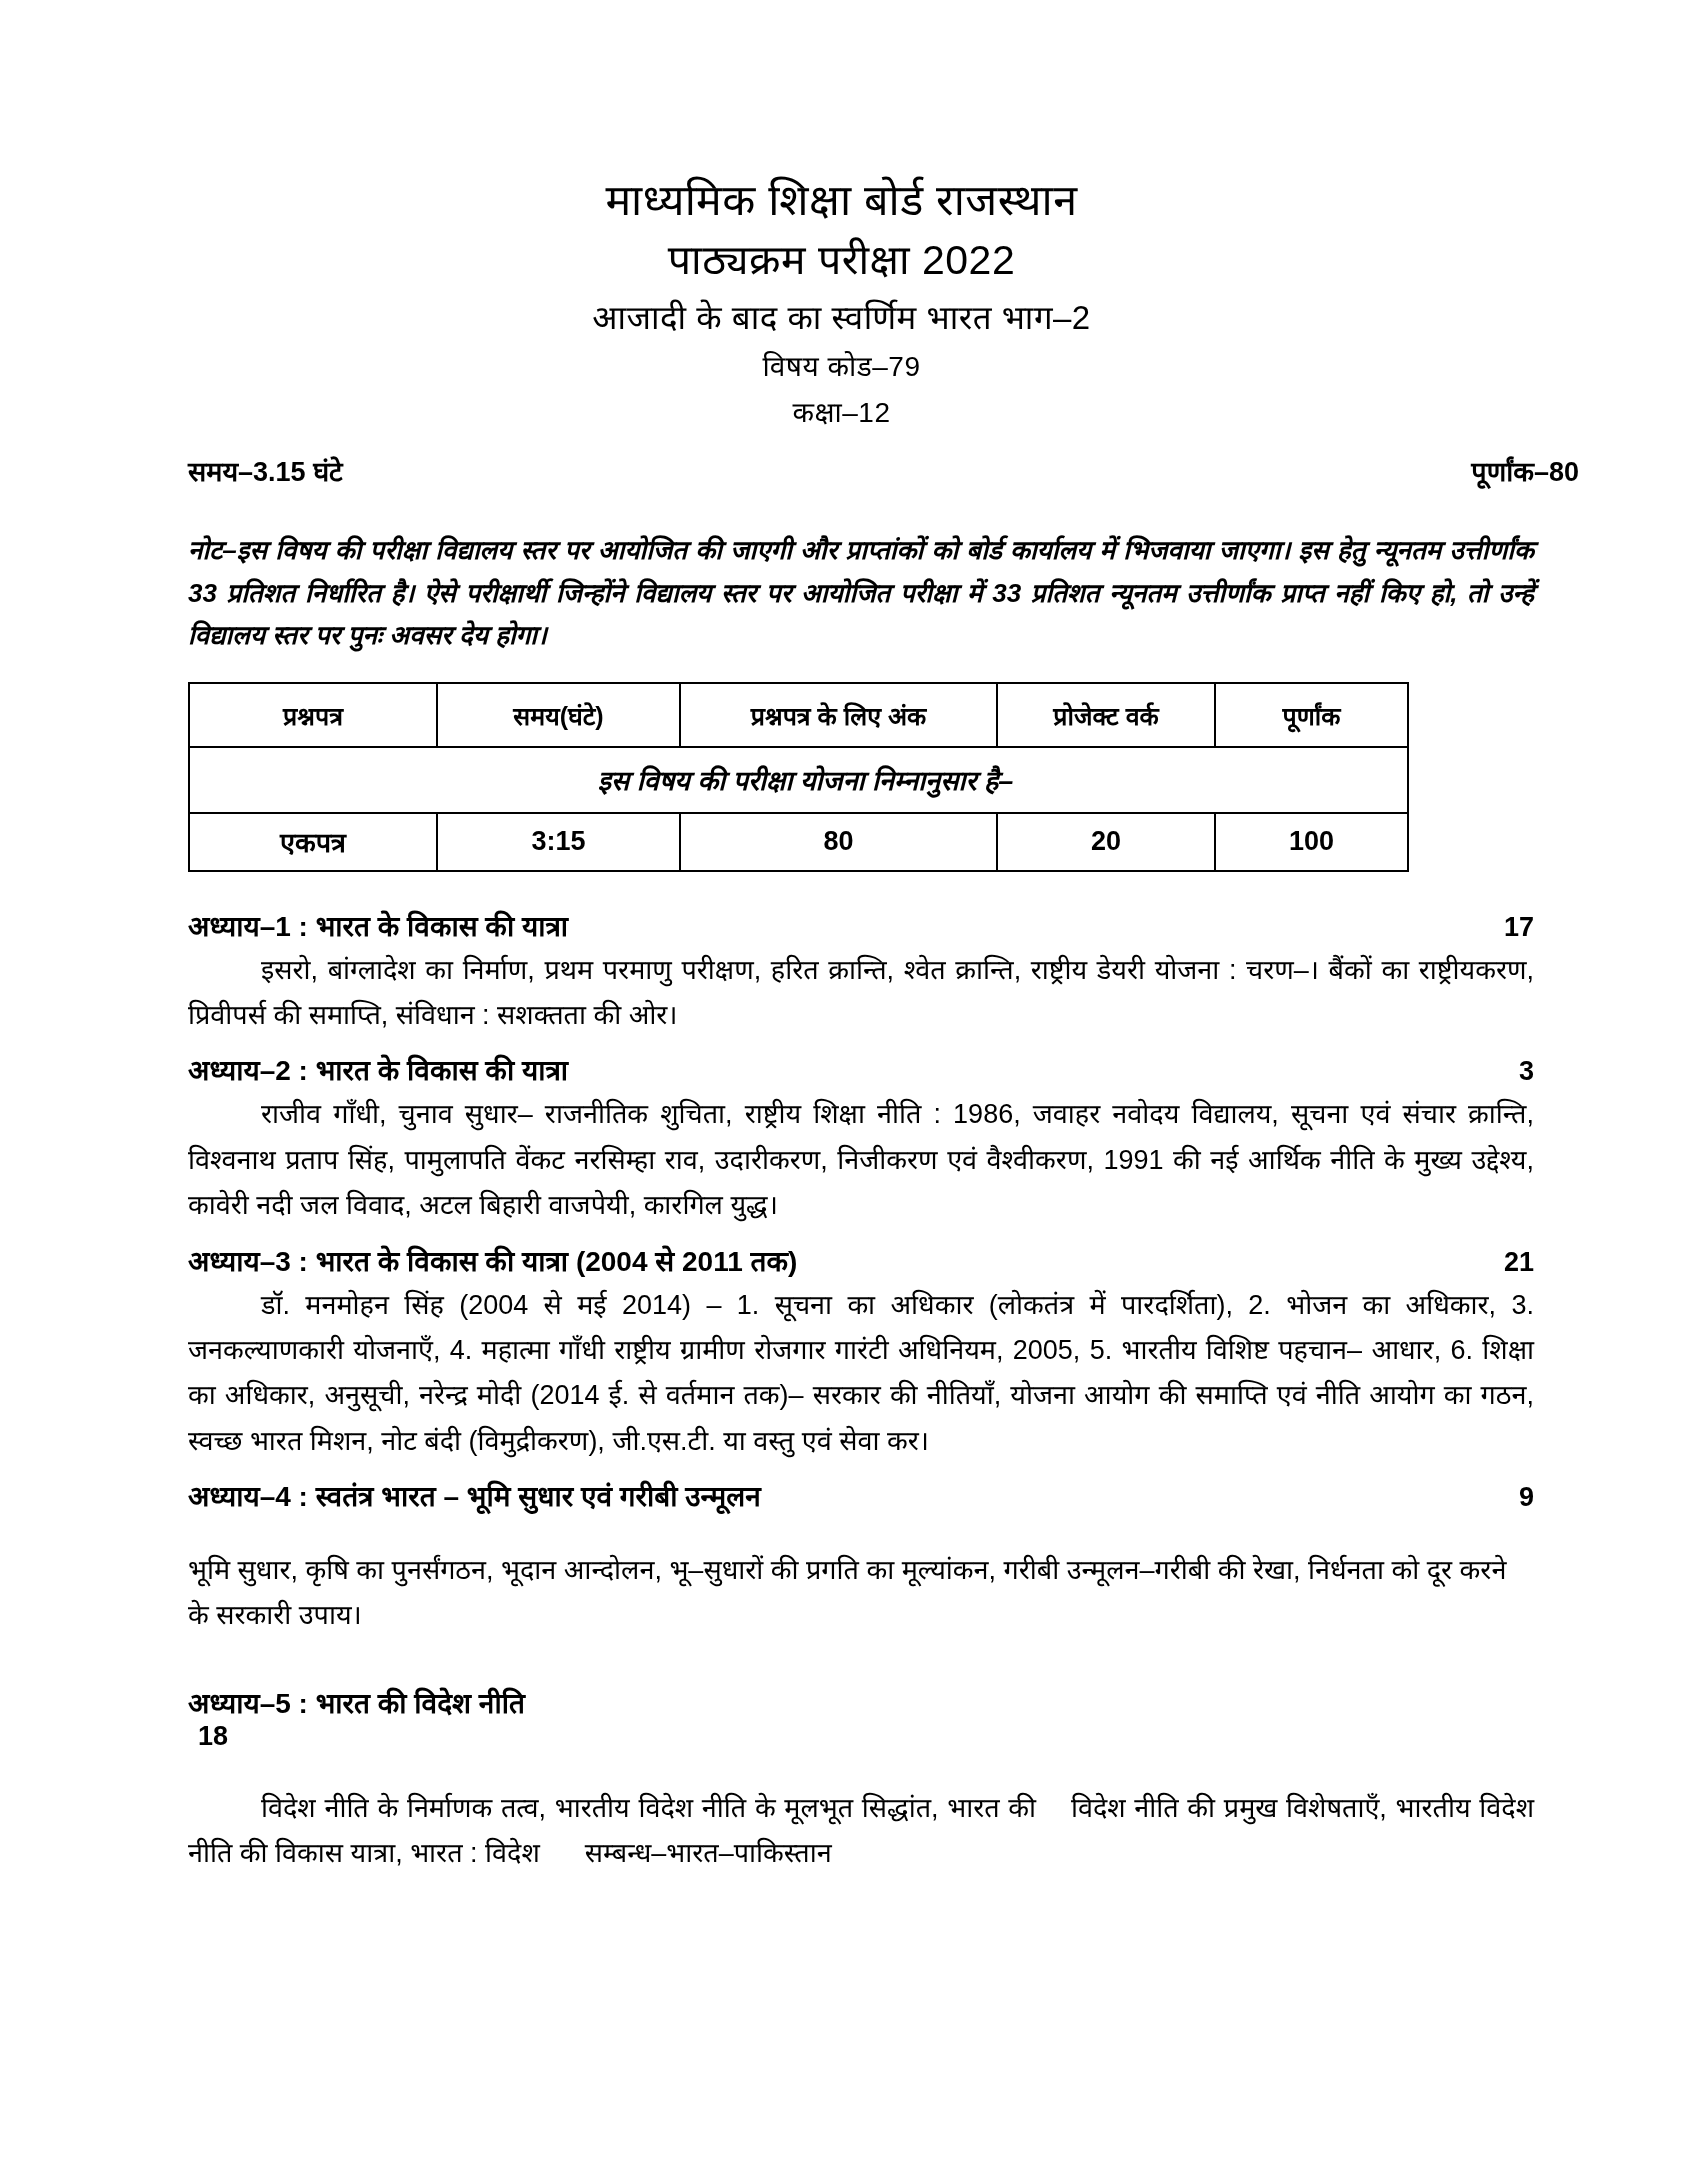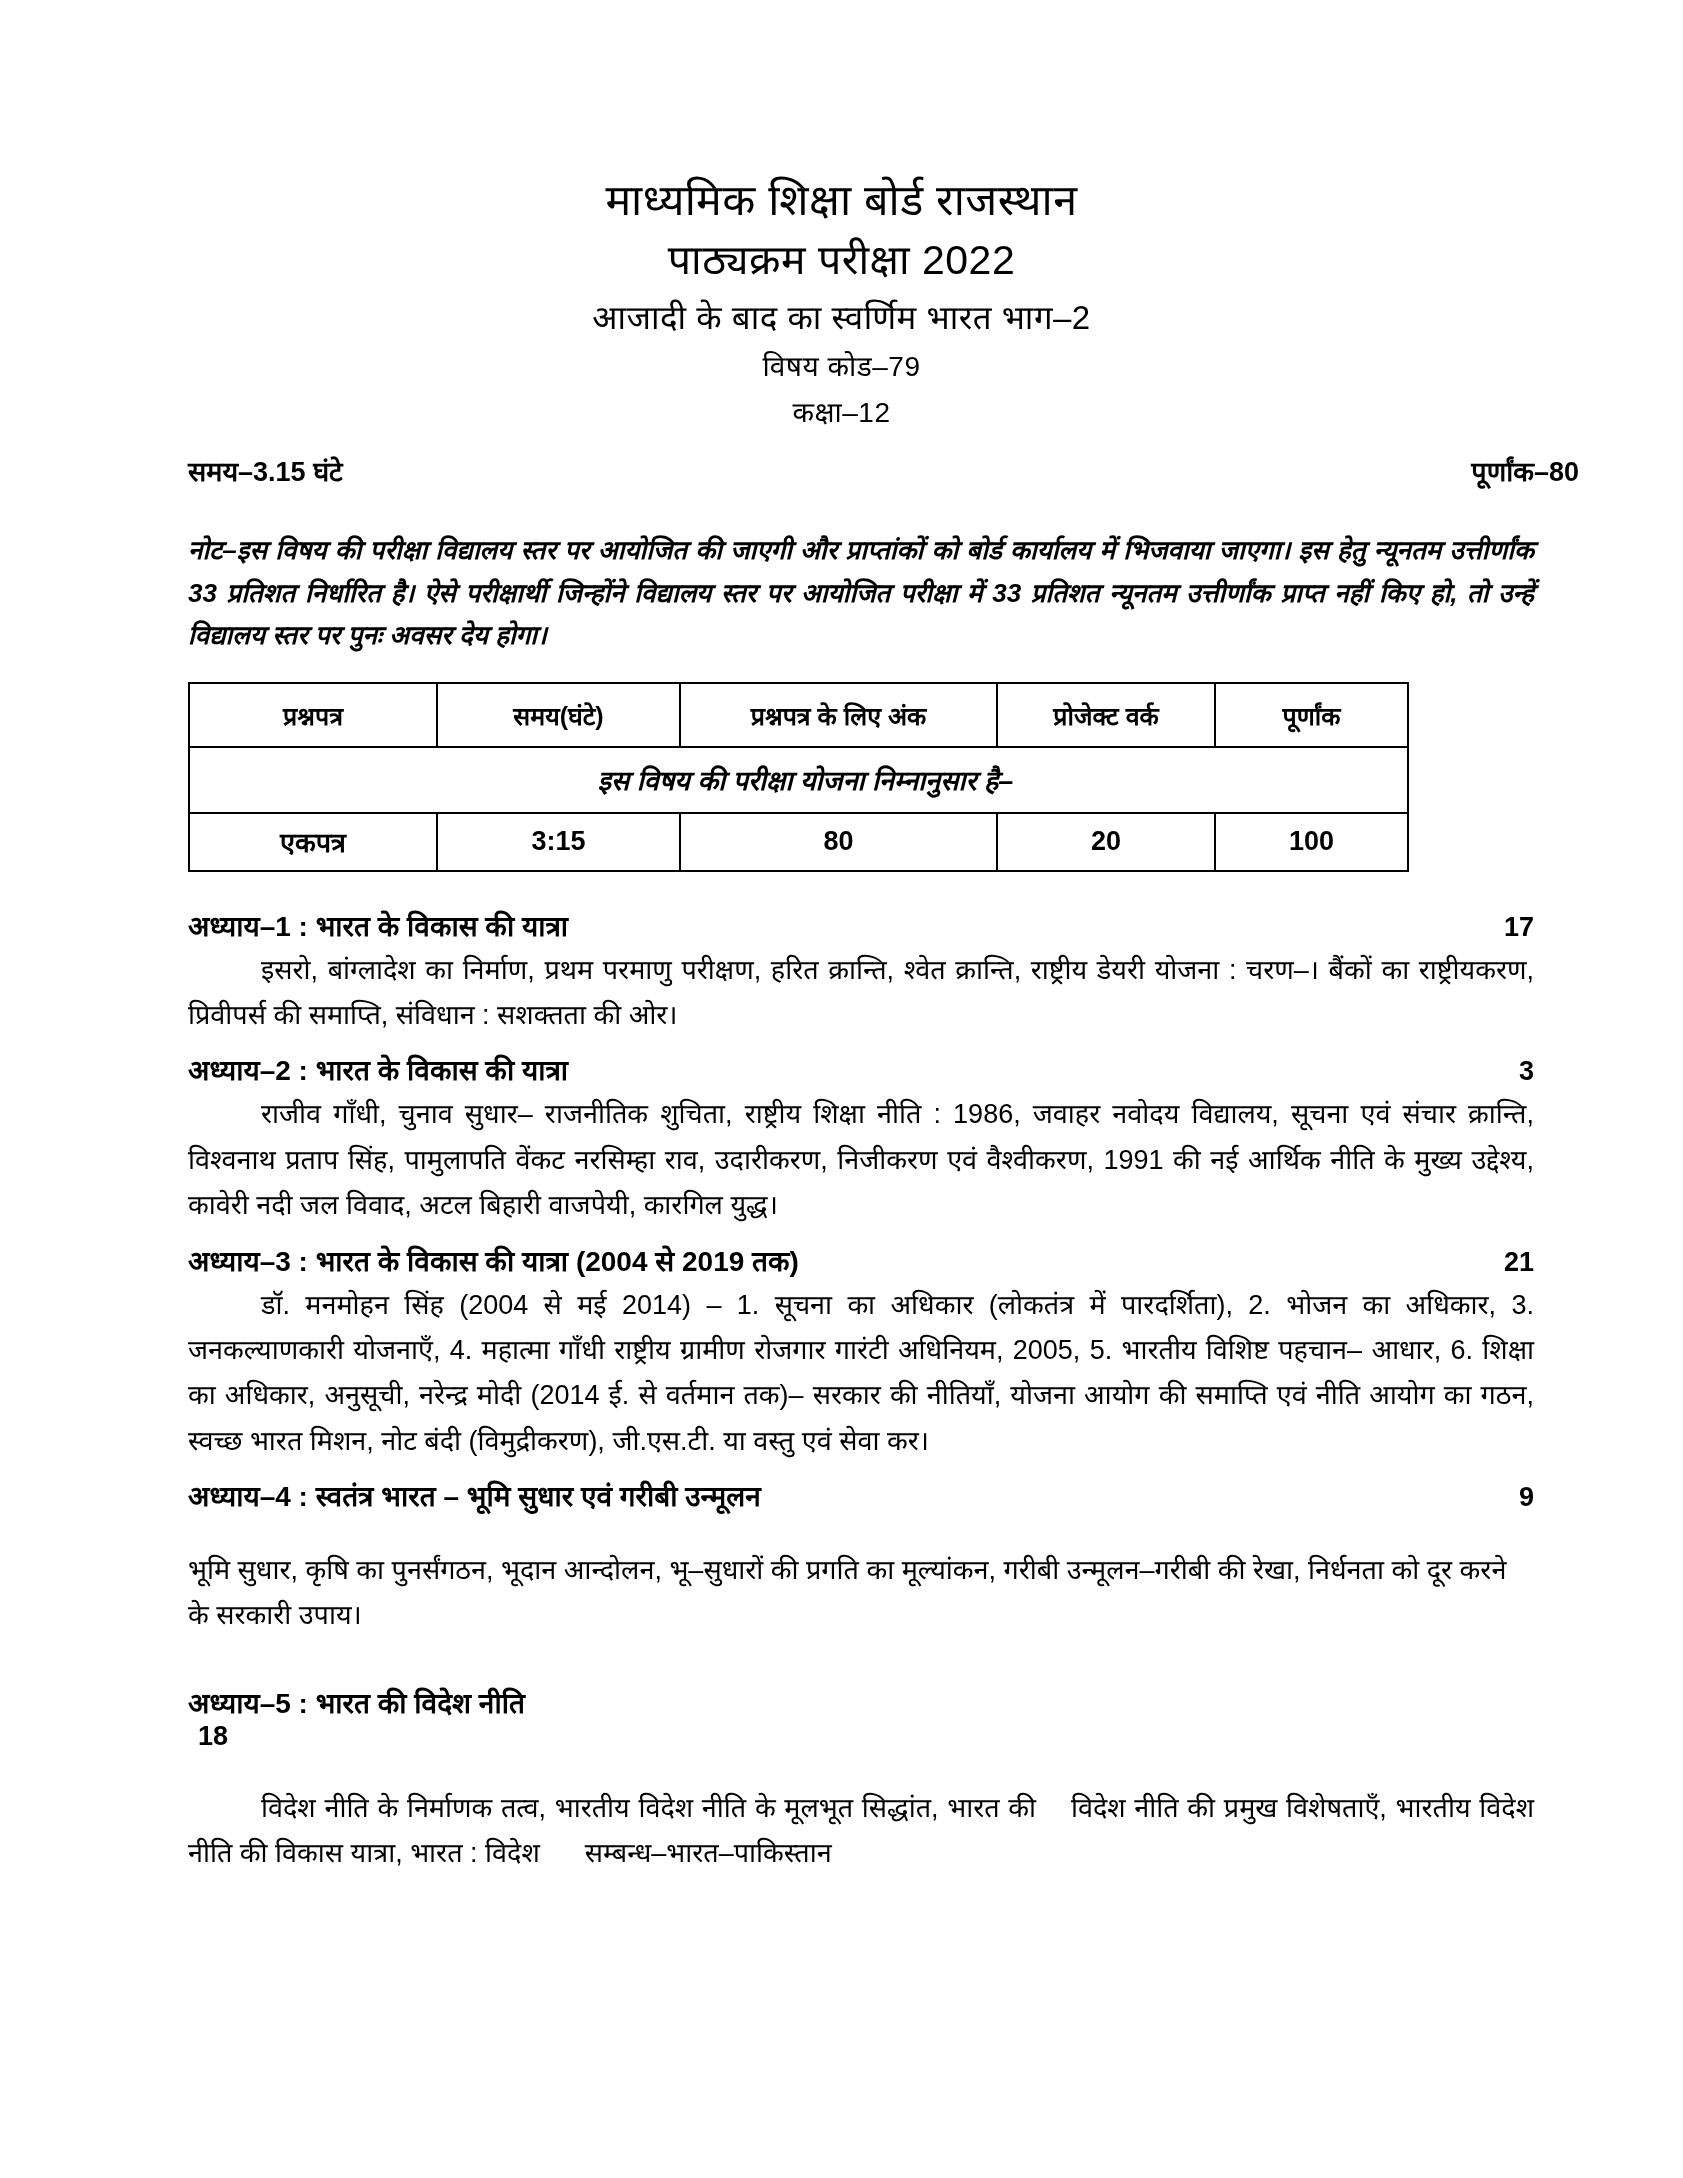--- a/index.html
+++ b/index.html
@@ -203,21 +203,21 @@
       <div class="ch-head">
         <span class="ch-title">अध्याय–2 : भारत के विकास की यात्रा</span>
         <span class="ch-dots"></span>
         <span class="ch-marks">3</span>
       </div>
       <p class="ch-body indent">राजीव गाँधी, चुनाव सुधार– राजनीतिक शुचिता, राष्ट्रीय शिक्षा नीति : 1986, जवाहर नवोदय विद्यालय, सूचना एवं संचार क्रान्ति, विश्वनाथ प्रताप सिंह, पामुलापति वेंकट नरसिम्हा राव, उदारीकरण, निजीकरण एवं वैश्वीकरण, 1991 की नई आर्थिक नीति के मुख्य उद्देश्य, कावेरी नदी जल विवाद, अटल बिहारी वाजपेयी, कारगिल युद्ध।</p>
     </div>
 
     <div class="chapter">
       <div class="ch-head">
-        <span class="ch-title">अध्याय–3 : भारत के विकास की यात्रा (2004 से 2019 तक)</span>
+        <span class="ch-title">अध्याय–3 : भारत के विकास की यात्रा (2004 से 2011 तक)</span>
         <span class="ch-dots"></span>
         <span class="ch-marks">21</span>
       </div>
       <p class="ch-body indent">डॉ. मनमोहन सिंह (2004 से मई 2014) – 1. सूचना का अधिकार (लोकतंत्र में पारदर्शिता), 2. भोजन का अधिकार, 3. जनकल्याणकारी योजनाएँ, 4. महात्मा गाँधी राष्ट्रीय ग्रामीण रोजगार गारंटी अधिनियम, 2005, 5. भारतीय विशिष्ट पहचान– आधार, 6. शिक्षा का अधिकार, अनुसूची, नरेन्द्र मोदी (2014 ई. से वर्तमान तक)– सरकार की नीतियाँ, योजना आयोग की समाप्ति एवं नीति आयोग का गठन, स्वच्छ भारत मिशन, नोट बंदी (विमुद्रीकरण), जी.एस.टी. या वस्तु एवं सेवा कर।</p>
     </div>
 
     <div class="chapter">
       <div class="ch-head">
         <span class="ch-title">अध्याय–4 : स्वतंत्र भारत – भूमि सुधार एवं गरीबी उन्मूलन</span>
         <span class="ch-dots"></span>

